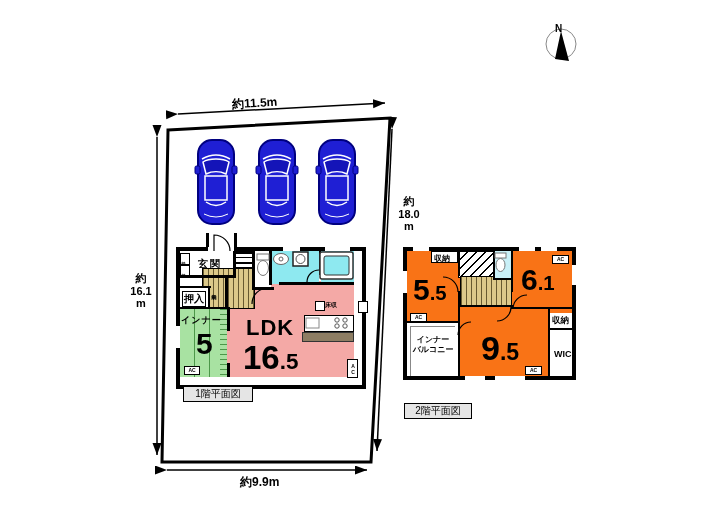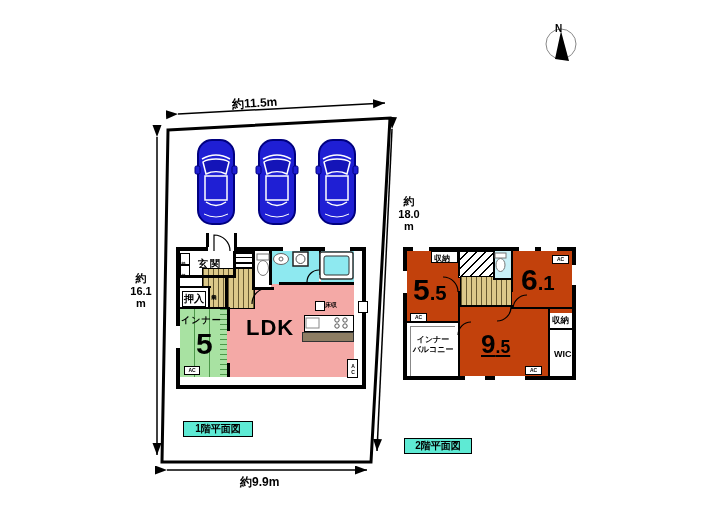--- a/index.html
+++ b/index.html
@@ -10,22 +10,22 @@
   svg.layer{position:absolute;left:0;top:0;pointer-events:none;}
   .wall{position:absolute;background:#000;}
   .win{position:absolute;background:linear-gradient(to bottom,#fff 0 38%,#000 38% 58%,#fff 58% 100%);}
   .winv{position:absolute;background:linear-gradient(to right,#fff 0 38%,#000 38% 58%,#fff 58% 100%);}
   .plan{position:absolute;border:4px solid #000;box-sizing:content-box;}
   .room{position:absolute;}
   .lbl{position:absolute;font-weight:bold;white-space:nowrap;}
   .acbox{position:absolute;background:#fff;border:1px solid #000;font-weight:bold;font-size:5px;
          display:flex;align-items:center;justify-content:center;line-height:1;}
   .acv{writing-mode:vertical-rl;text-orientation:upright;letter-spacing:0;}
-  .caption{position:absolute;background:#5eead4;border:1.5px solid #000;font-weight:bold;font-size:10px;
-           display:flex;align-items:center;justify-content:center;margin-top:35px;}
+  .caption{position:absolute;background:#e5e5e5;border:1.5px solid #000;font-weight:normal;font-size:10px;
+           display:flex;align-items:center;justify-content:center;}
   .stairs-tan{background-color:#dcc98a;background-image:repeating-linear-gradient(90deg,rgba(40,30,0,.65) 0 1px,transparent 1px 5px);border:1.5px solid #000;}
   .stairs-bw{background-image:repeating-linear-gradient(180deg,#000 0 1.5px,#fff 1.5px 5px);border:1.5px solid #000;}
   .stairs-zig{background-color:#fff;background-image:repeating-linear-gradient(135deg,transparent 0 5px,#000 5px 6.5px);border:1.5px solid #000;}
   .tatami{background-color:#a8e2a2;background-image:repeating-linear-gradient(90deg,transparent 0 14px,rgba(0,90,0,.55) 14px 15px);}
   .tatami-edge{background-color:#a8e2a2;background-image:repeating-linear-gradient(180deg,rgba(0,90,0,.55) 0 1px,transparent 1px 5px);}
   .vtext{writing-mode:vertical-rl;text-orientation:upright;}
   .pre{white-space:pre-line;}
   .sizefrac{font-size:0.68em;}
 </style>
 </head>
@@ -121,20 +121,21 @@
     <div class="wall" style="left:99px;top:31px;width:75px;height:3px;"></div>
     <div class="wall" style="left:72px;top:36px;width:22px;height:3px;"></div>
     <div class="wall" style="left:0;top:35px;width:31px;height:2px;"></div>
     <div class="wall" style="left:28px;top:37px;width:2px;height:19px;"></div>
     <div class="wall" style="left:0;top:56px;width:50px;height:2px;"></div>
     <div class="wall" style="left:47px;top:58px;width:3px;height:22px;"></div>
     <div class="wall" style="left:47px;top:112px;width:3px;height:14px;"></div>
     <div class="wall" style="left:45px;top:27px;width:3px;height:31px;"></div>
 
     <div class="lbl" style="left:66px;top:64px;font-size:22px;letter-spacing:1px;">LDK</div>
+    <div class="lbl" style="left:63px;top:88px;font-size:33px;"><span>16</span><span class="sizefrac">.5</span></div>
 
     <div class="abs" style="left:135px;top:50px;width:8px;height:8px;border:1px solid #000;background:#fff;"></div>
     <div class="lbl" style="left:145px;top:50px;font-size:6px;">床収</div>
 
     <div class="abs" style="left:124px;top:64px;width:50px;height:17px;background:#fff;border:1.5px solid #000;box-sizing:border-box;"></div>
     <div class="abs" style="left:122px;top:81px;width:52px;height:10px;background:#8d7d63;border:1px solid #333;box-sizing:border-box;"></div>
 
     <div class="acbox acv" style="left:167px;top:108px;width:9px;height:17px;">AC</div>
 
     <div class="win" style="left:28px;top:-4px;width:26px;height:4px;"></div>
@@ -144,37 +145,37 @@
     <div class="win" style="left:60px;top:126px;width:26px;height:4px;"></div>
     <div class="win" style="left:104px;top:126px;width:30px;height:4px;"></div>
     <div class="winv" style="left:-4px;top:75px;width:4px;height:22px;"></div>
     <div class="winv" style="left:174px;top:80px;width:4px;height:24px;"></div>
   </div>
 
   <div class="abs" style="left:358px;top:301px;width:10px;height:12px;background:#fff;border:1.5px solid #000;box-sizing:border-box;"></div>
 
   <div class="caption" style="left:183px;top:386px;width:68px;height:14px;">1階平面図</div>
 
-  <div class="plan" style="left:403px;top:247px;width:165px;height:125px;background:#c2410c;">
+  <div class="plan" style="left:403px;top:247px;width:165px;height:125px;background:#f97316;">
 
     <div class="room stairs-zig" style="left:51px;top:0;width:37px;height:25px;"></div>
     <div class="room stairs-tan" style="left:53px;top:25px;width:50px;height:29px;"></div>
 
     <div class="room" style="left:88px;top:0;width:16px;height:27px;background:#c9f0f7;"></div>
 
     <div class="abs" style="left:24px;top:0;width:27px;height:12px;background:#fff;border:1.5px solid #000;box-sizing:border-box;"></div>
     <div class="lbl" style="left:27px;top:2px;font-size:8px;">収納</div>
 
     <div class="lbl" style="left:6px;top:22px;font-size:30px;"><span>5</span><span class="sizefrac">.5</span></div>
     <div class="acbox" style="left:3px;top:62px;width:15px;height:7px;">AC</div>
 
     <div class="lbl" style="left:114px;top:12px;font-size:30px;"><span>6</span><span class="sizefrac">.1</span></div>
     <div class="acbox" style="left:145px;top:4px;width:15px;height:7px;">AC</div>
 
-    <div class="lbl" style="left:74px;top:78px;font-size:26px;text-decoration:underline;"><span>9</span><span class="sizefrac">.5</span></div>
+    <div class="lbl" style="left:74px;top:78px;font-size:34px;"><span>9</span><span class="sizefrac">.5</span></div>
     <div class="acbox" style="left:118px;top:115px;width:15px;height:7px;">AC</div>
 
     <div class="room" style="left:143px;top:62px;width:22px;height:15px;background:#fff;"></div>
     <div class="lbl" style="left:145px;top:64px;font-size:8.5px;">収納</div>
 
     <div class="room" style="left:143px;top:79px;width:22px;height:46px;background:#fff;"></div>
     <div class="lbl" style="left:147px;top:98px;font-size:9px;">WIC</div>
 
     <div class="room" style="left:0;top:72px;width:51px;height:53px;background:#fff;">
       <div style="position:absolute;left:3px;top:3px;right:3px;bottom:0;border-top:1px solid #888;border-left:1px solid #888;"></div>

